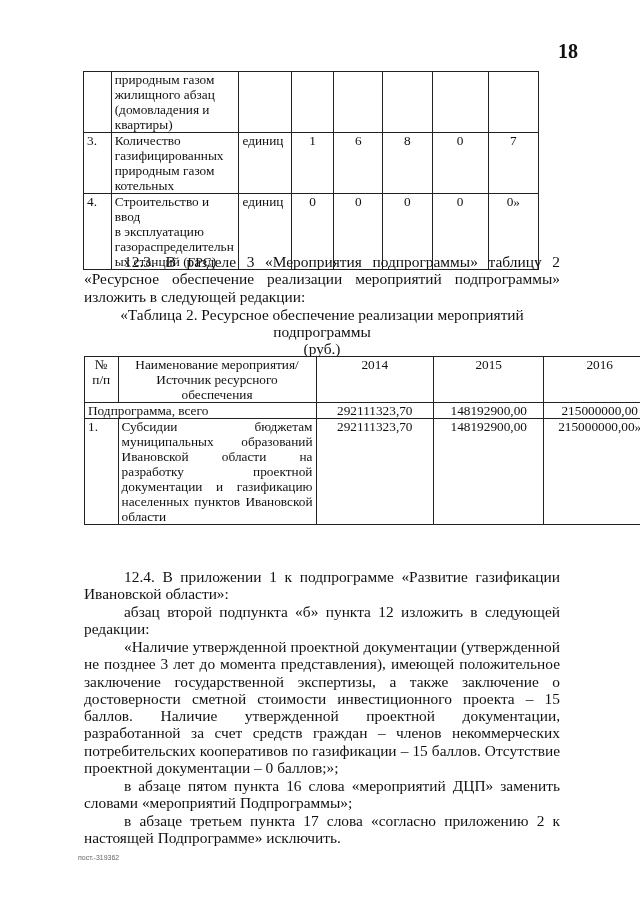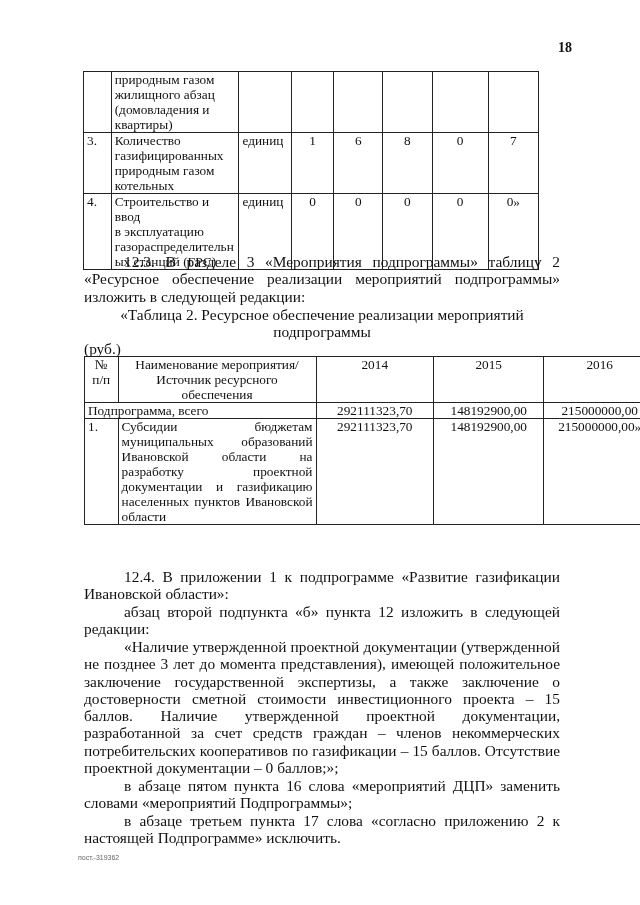--- a/index.html
+++ b/index.html
@@ -1,18 +1,18 @@
 <!DOCTYPE html>
 <html><head>
 <meta charset="utf-8">
 <style>
   html, body { margin:0; padding:0; background:#ffffff; }
   body { width:640px; height:905px; position:relative; overflow:hidden;
          font-family:"Liberation Serif", "DejaVu Serif", serif; color:#111; }
-  .page-num { position:absolute; left:558px; top:40px; font-weight:bold; font-size:14px; }
+  .page-num { position:absolute; left:558px; top:40px; font-weight:bold; font-size:20px; }
   table { border-collapse:collapse; position:absolute; }
   td, th { border:1px solid #222; vertical-align:top; font-weight:normal;
            padding:0 3px; font-size:13.3px; line-height:15px; }
   #t1 { left:83px; top:71px; width:456px; }
   #t1 td.c { text-align:center; }
   #t2 { left:84px; top:356px; width:572px; }
   #t2 td.c, #t2 th { text-align:center; }
   #t2 td.num { text-align:center; padding:0 2px; }
   .para { position:absolute; left:84px; width:476px; font-size:15.4px; line-height:17.3px;
           text-align:justify; }
@@ -83,21 +83,21 @@
         <td class="c">0</td>
         <td class="c">0»</td>
       </tr>
     </tbody>
 </table>
 
 <div class="para ind" style="top:253px;">12.3. В разделе 3 «Мероприятия подпрограммы» таблицу 2 «Ресурсное обеспечение реализации мероприятий подпрограммы» изложить в следующей редакции:</div>
 
 <div class="para center" style="top:306px;">«Таблица 2. Ресурсное обеспечение реализации мероприятий</div>
 <div class="para center" style="top:323px;">подпрограммы</div>
-<div class="para" style="top:340px; text-align:left;">(руб.)</div>
+<div class="para" style="top:340px; text-align:center;">(руб.)</div>
 
 <table id="t2">
   <colgroup>
     <col style="width:28px">
       <col style="width:165px">
       <col style="width:98px">
     <col style="width:92px">
       <col style="width:93px">
   </colgroup>
   <thead>

